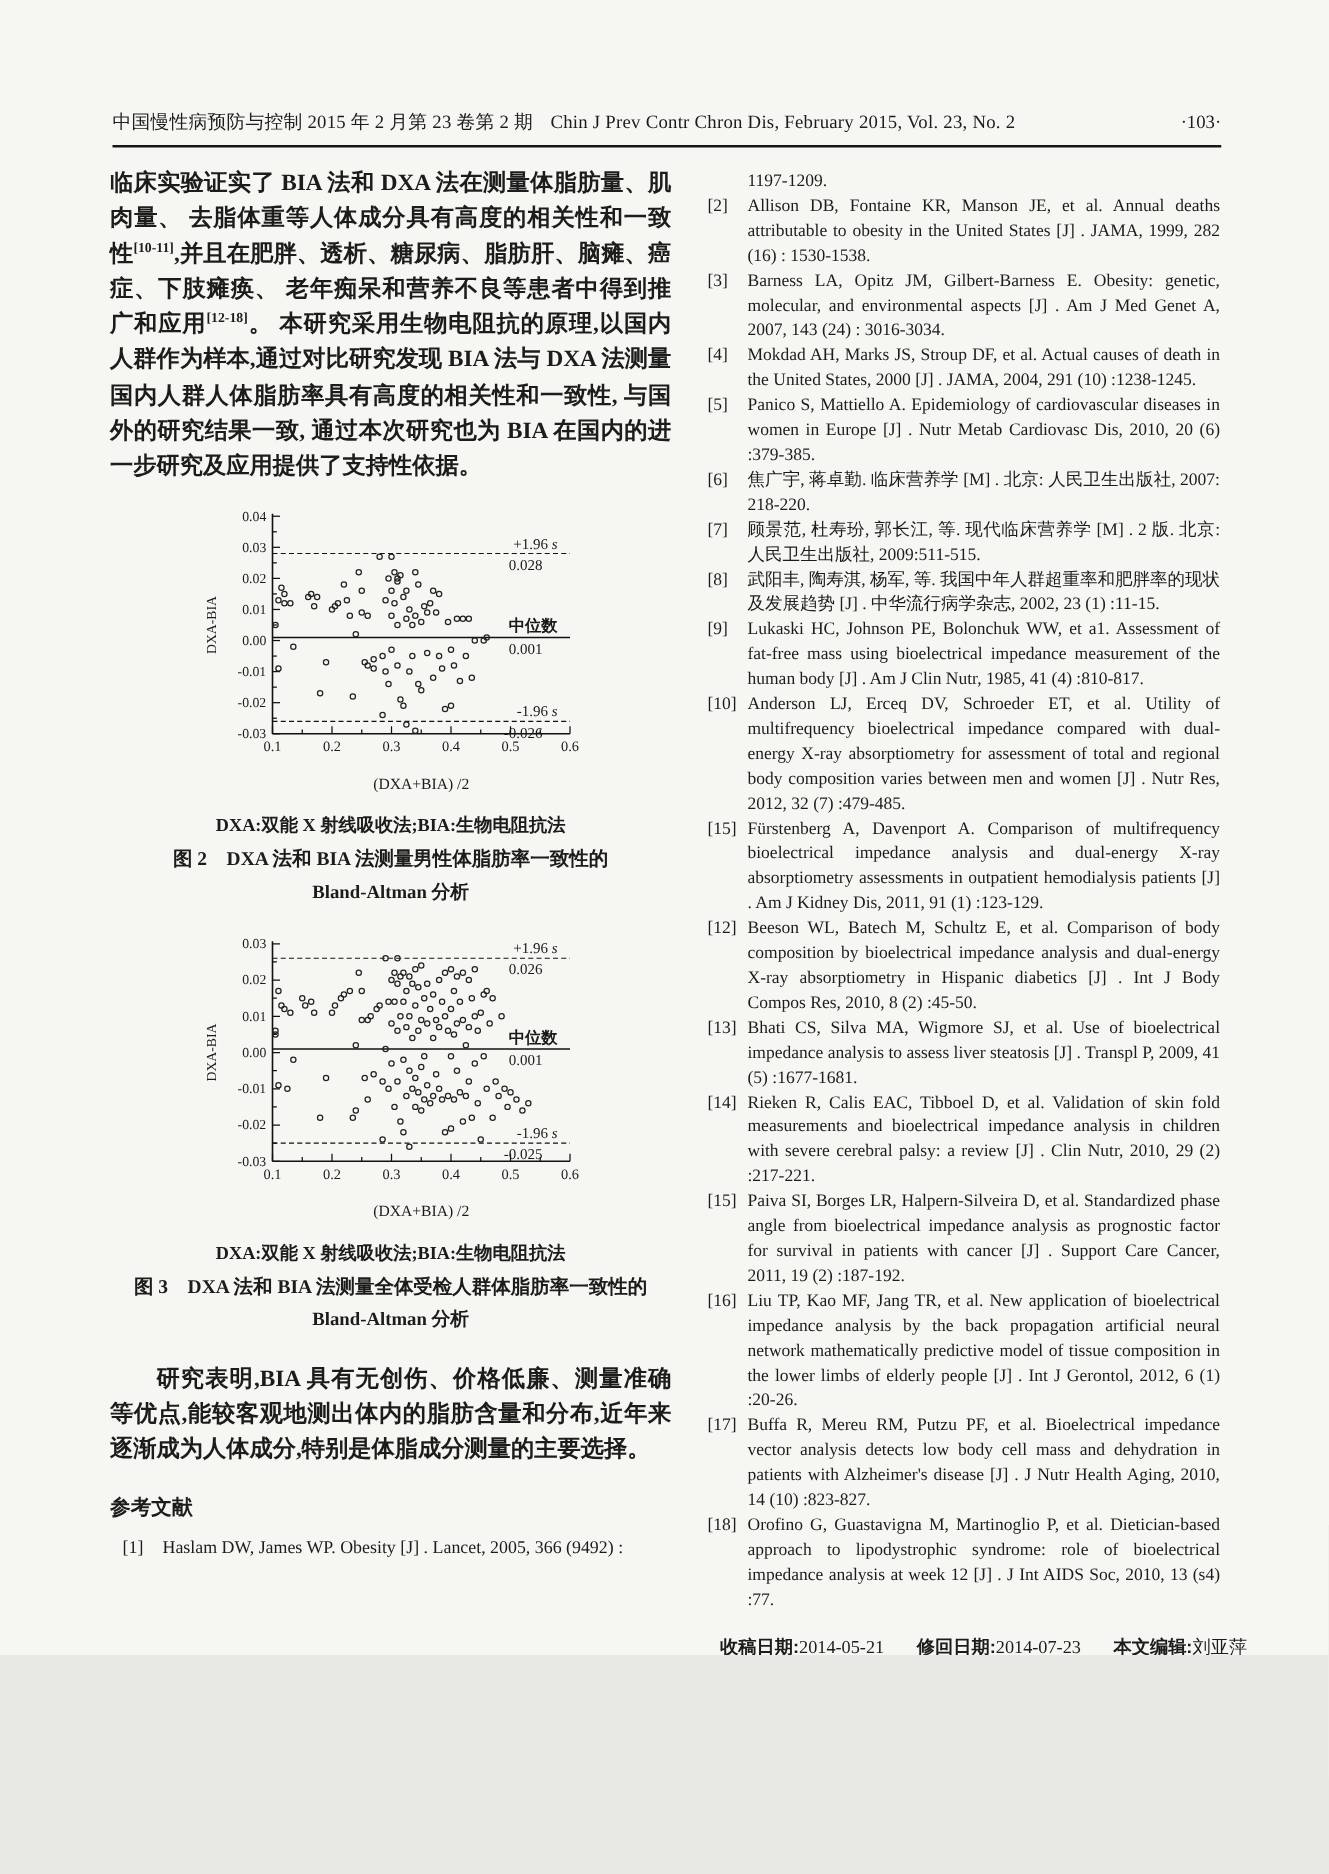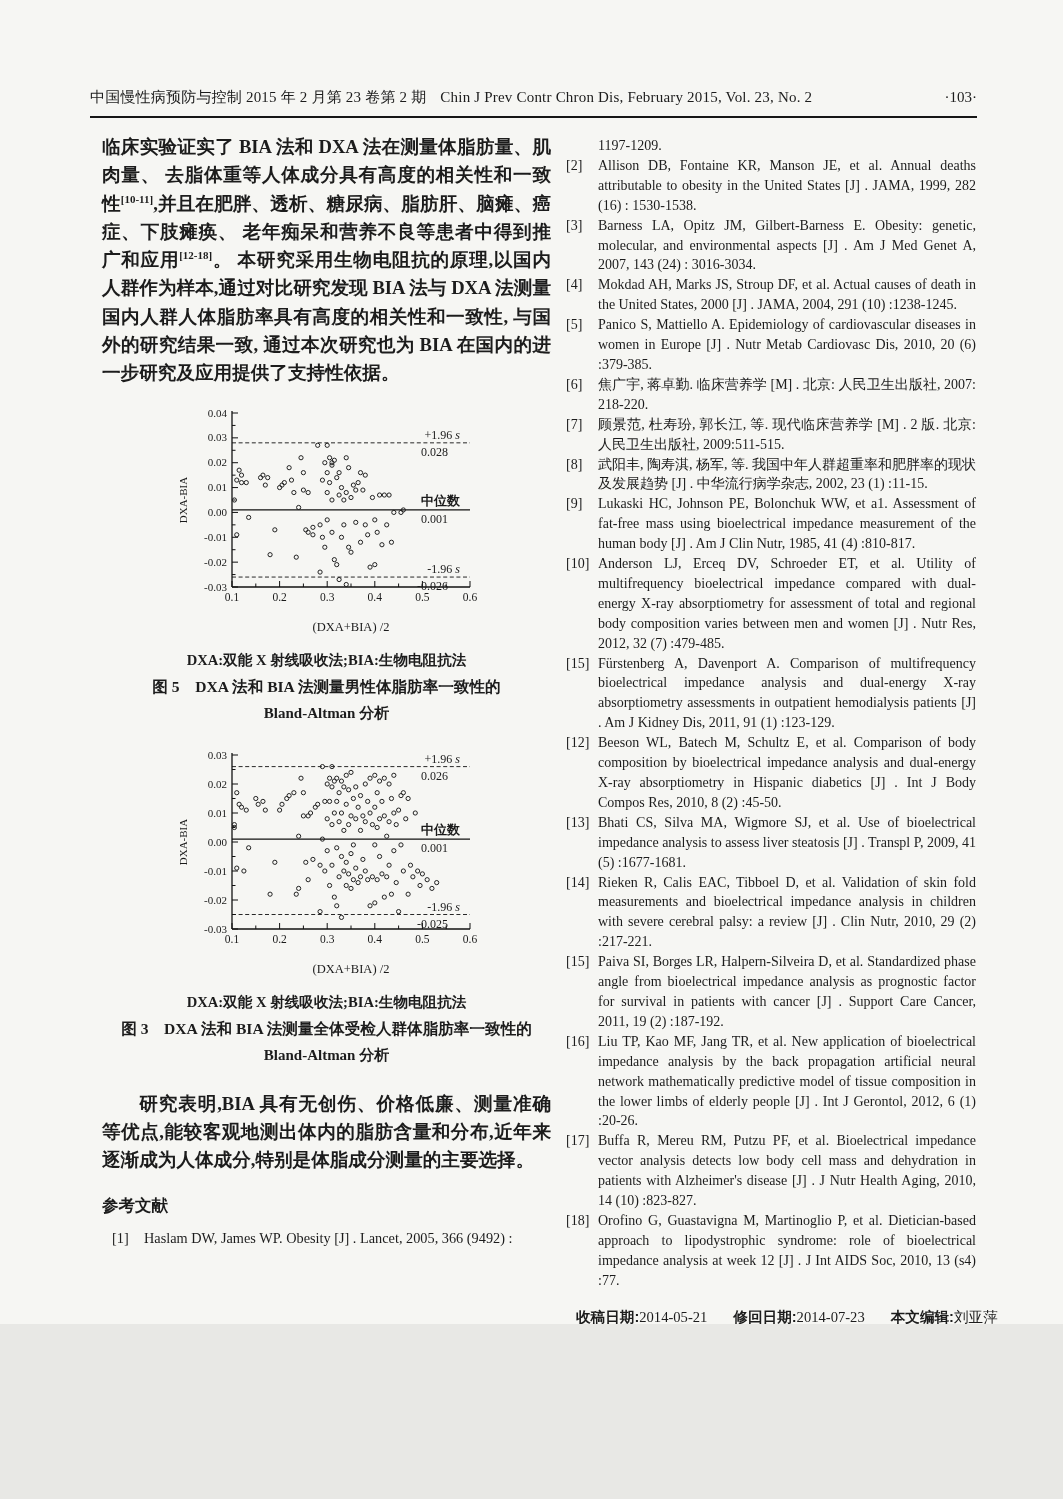--- a/index.html
+++ b/index.html
@@ -17,21 +17,21 @@
     position:absolute;left:90px;right:86px;top:88px;
     display:flex;justify-content:space-between;align-items:baseline;
     font-size:15px;
     padding-bottom:9px;
     border-bottom:2.4px solid #161616;
   }
   .header .jline{letter-spacing:.2px;}
   .header .jline .en{margin-left:10px;}
   .header .pageno{font-size:15px;}
   
-  .col-left{position:absolute;left:102px;top:133px;width:449px;}
+  .col-left{position:absolute;left:88px;top:133px;width:449px;}
   .col-right{position:absolute;left:556px;top:136px;width:420px;}
   
   .para{
     font-size:18.6px;line-height:28.3px;
     text-align:justify;
     font-weight:600;
     margin:0;
   }
   .para sup{font-size:11px;font-weight:600;vertical-align:super;line-height:0;}
   .para.indent{text-indent:2em;}
@@ -224,21 +224,21 @@
           <circle cx="210.7" cy="125.85714285714285" r="2.1" fill="none" stroke="#222" stroke-width="1"></circle>
           <circle cx="213.07999999999998" cy="96.02857142857142" r="2.1" fill="none" stroke="#222" stroke-width="1"></circle>
           <circle cx="215.45999999999998" cy="143.25714285714287" r="2.1" fill="none" stroke="#222" stroke-width="1"></circle>
           <circle cx="217.83999999999997" cy="113.42857142857142" r="2.1" fill="none" stroke="#222" stroke-width="1"></circle>
           <circle cx="224.98" cy="113.42857142857142" r="2.1" fill="none" stroke="#222" stroke-width="1"></circle>
           <circle cx="227.35999999999999" cy="110.94285714285712" r="2.1" fill="none" stroke="#222" stroke-width="1"></circle>
           <text x="11" y="101" font-size="11" text-anchor="middle" transform="rotate(-90 11 101)">DXA-BIA</text>
           <text x="175" y="232" font-size="12.5" text-anchor="middle">(DXA+BIA) /2</text>
         </svg>
       <div class="fig-note">DXA:双能 X 射线吸收法;BIA:生物电阻抗法</div>
-      <div class="fig-title">图 5　DXA 法和 BIA 法测量男性体脂肪率一致性的</div>
+      <div class="fig-title">图 2　DXA 法和 BIA 法测量男性体脂肪率一致性的</div>
       <div class="fig-sub">Bland-Altman 分析</div>
     </div>
 
     <div class="figure" style="margin-top:18px;">
       <svg width="302" height="238" viewBox="0 0 302 238">
           <line x1="56" y1="12" x2="56" y2="188" stroke="#111" stroke-width="1.3"></line>
           <line x1="56" y1="188" x2="294" y2="188" stroke="#111" stroke-width="1.3"></line>
           <line x1="56" y1="188" x2="62" y2="188" stroke="#111" stroke-width="1"></line>
           <text x="51" y="191.6" text-anchor="end" font-size="11">-0.03</text>
           <line x1="56" y1="173.5" x2="59.5" y2="173.5" stroke="#111" stroke-width="1"></line>

